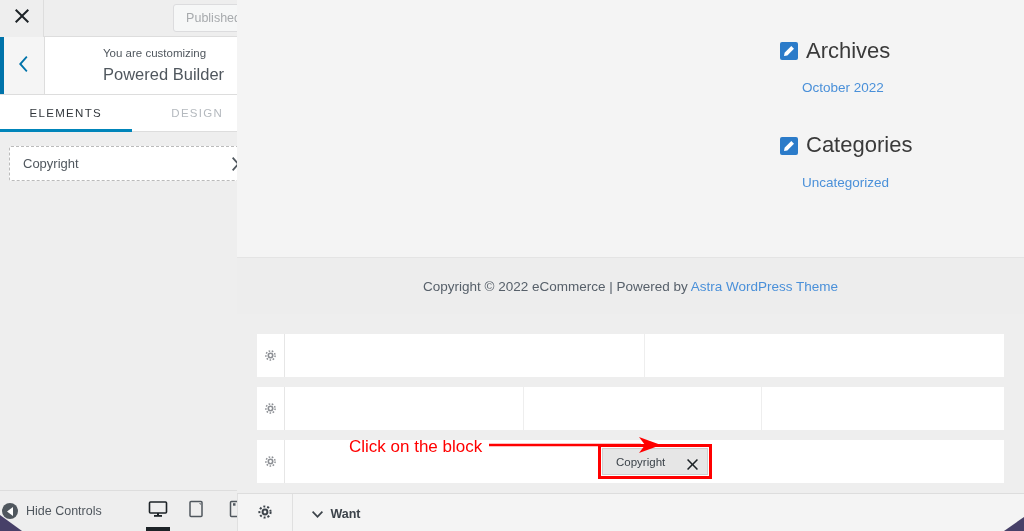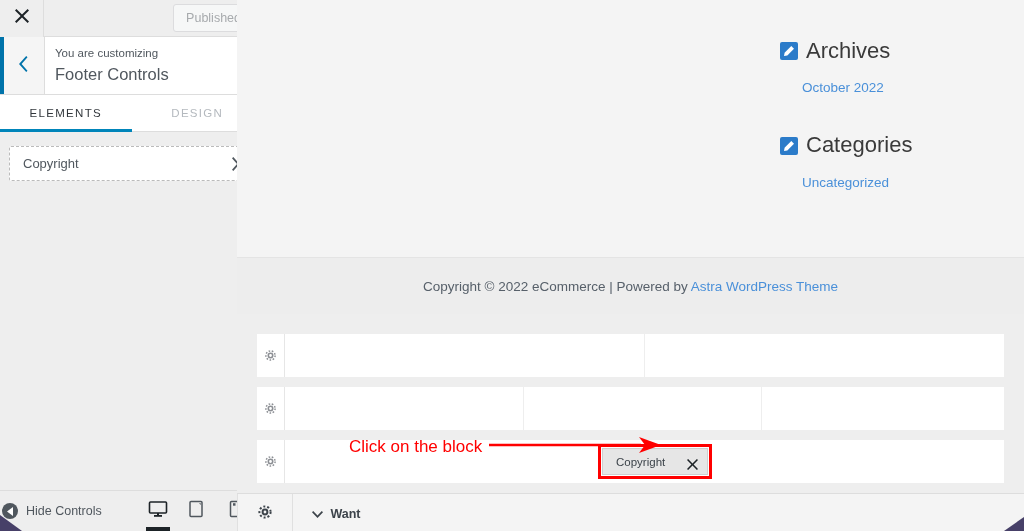--- a/index.html
+++ b/index.html
@@ -48,20 +48,21 @@
     line-height: 1.3;
     white-space: nowrap;
   }
 
   
   .panel-header {
     height: 58px; min-height: 58px;
     background: #ffffff;
     display: flex; align-items: stretch;
     border-bottom: 1px solid #dddddd;
+    gap: 48px;
   }
   .panel-back {
     width: 45px;
     background: #f5f5f5;
     border-right: 1px solid #dddddd;
     border-left: 4px solid #0073aa;
     display: flex; align-items: center; justify-content: center;
     cursor: pointer;
   }
   .panel-back svg { width: 12px; height: 16px; }
@@ -340,21 +341,21 @@
     <div class="panel-header">
       <div class="panel-back">
         <span>
           <svg viewBox="0 0 12 16">
               <path d="M9.5 1.3L8.2 0 1 8l7.2 8 1.3-1.3L3.6 8z" fill="#0073aa"></path>
             </svg>
         </span>
       </div>
       <div class="panel-titles">
         <div class="panel-sub">You are customizing</div>
-        <div class="panel-title">Footer Controls</div>
+        <div class="panel-title">Powered Builder</div>
       </div>
     </div>
 
     <div class="tabs">
       <div class="tab active">ELEMENTS</div>
       <div class="tab">DESIGN</div>
     </div>
 
     <div class="side-content">
       <div class="accordion-item">

